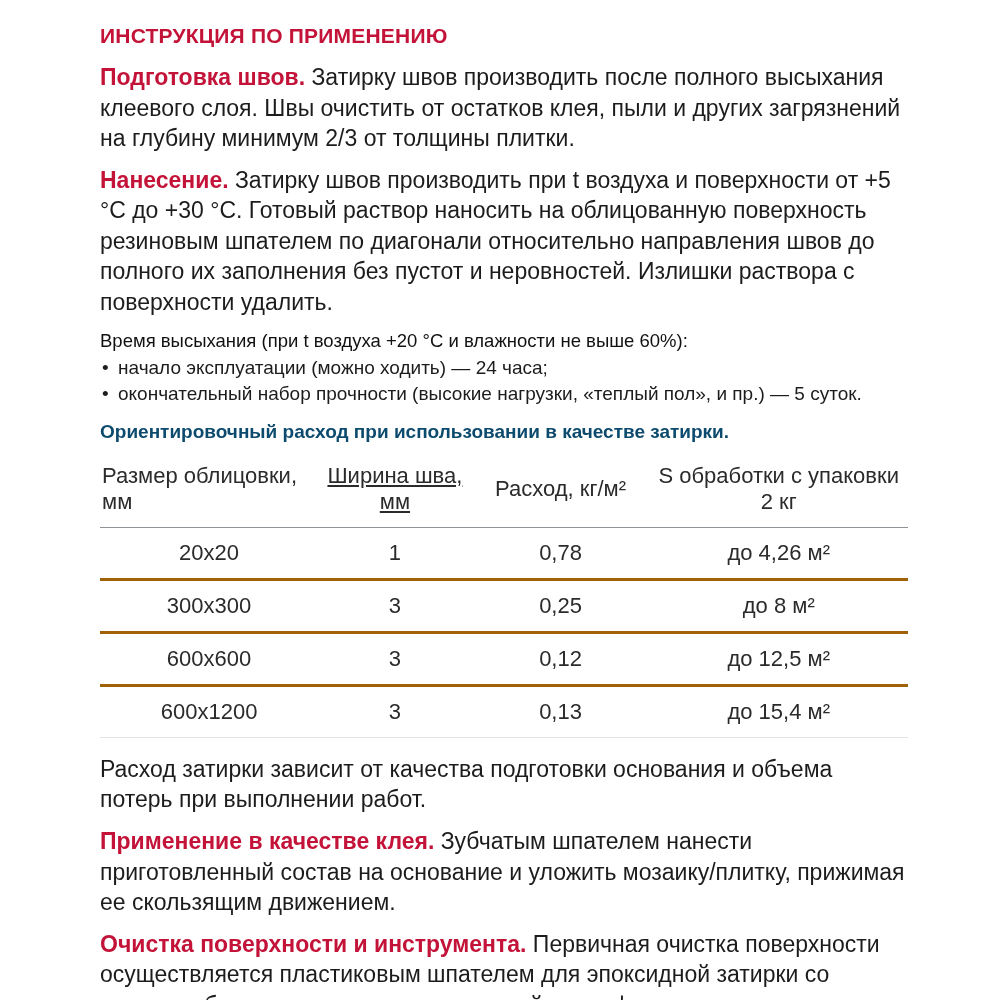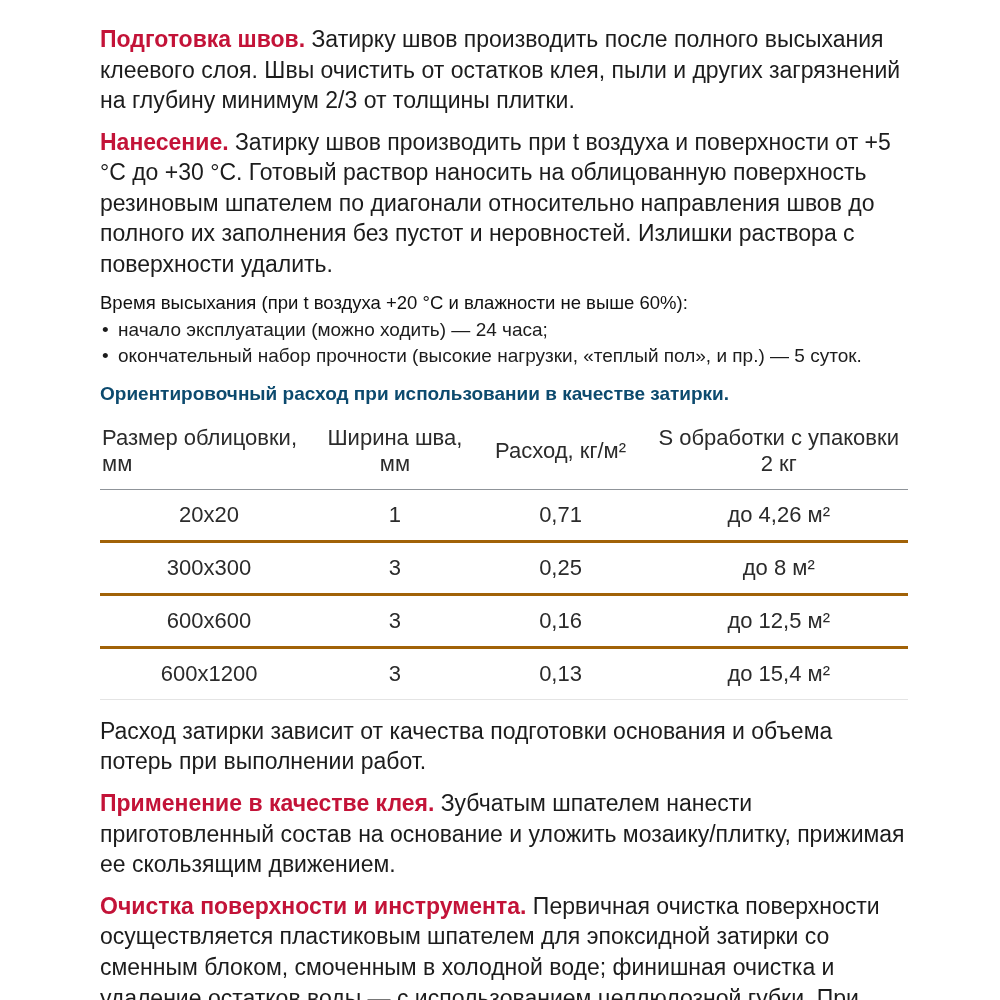--- a/index.html
+++ b/index.html
@@ -43,33 +43,34 @@
     padding: 8px 2px 12px 2px;
     border-bottom: 1.5px solid #8f9499;
   }
   table.consumption th:first-child { text-align: left; }
   table.consumption td {
     text-align: center; padding: 12px 2px;
     border-bottom: 3px solid #a16207;
   }
   table.consumption tr:last-child td { border-bottom: 1px solid #e4e4e4; }
   table.consumption .c1 { width: 27%; }
-  table.consumption .c2 { width: 19%; }
+  table.consumption .c2 { width: 19%; text-decoration: underline; }
   table.consumption .c3 { width: 22%; }
   table.consumption .c4 { width: 32%; }
   .tech-heading {
     font-size: 20px; font-weight: bold; color: #c31338;
     margin: 16px 0 8px 0; letter-spacing: 0.2px;
   }
 </style>
 </head>
 <body>
 
 <div class="page">
 
+  <h1 class="doc-title">ИНСТРУКЦИЯ ПО ПРИМЕНЕНИЮ</h1>
 
   <p class="para"><span class="lead-red">Подготовка швов.</span><span> Затирку швов производить после полного высыхания клеевого слоя. Швы очистить от остатков клея, пыли и других загрязнений на глубину минимум 2/3 от толщины плитки.</span></p>
 
 
   <p class="para"><span class="lead-red">Нанесение.</span><span> Затирку швов производить при t воздуха и поверхности от +5 °C до +30 °C. Готовый раствор наносить на облицованную поверхность резиновым шпателем по диагонали относительно направления швов до полного их заполнения без пустот и неровностей. Излишки раствора с поверхности удалить.</span></p>
 
   <div class="drying">
     <p class="drying-heading">Время высыхания (при t воздуха +20 °C и влажности не выше 60%):</p>
     <ul class="bullets">
       <li>начало эксплуатации (можно ходить) — 24 часа;</li>
@@ -85,33 +86,33 @@
         <th class="c1">Размер облицовки, мм</th>
         <th class="c2">Ширина шва, мм</th>
         <th class="c3">Расход, кг/м²</th>
         <th class="c4">S обработки с упаковки 2 кг</th>
       </tr>
     </thead>
     <tbody>
       <tr>
         <td>20x20</td>
         <td>1</td>
-        <td>0,71</td>
+        <td>0,78</td>
         <td>до 4,26 м²</td>
       </tr>
       <tr>
         <td>300x300</td>
         <td>3</td>
         <td>0,25</td>
         <td>до 8 м²</td>
       </tr>
       <tr>
         <td>600x600</td>
         <td>3</td>
-        <td>0,16</td>
+        <td>0,12</td>
         <td>до 12,5 м²</td>
       </tr>
       <tr>
         <td>600x1200</td>
         <td>3</td>
         <td>0,13</td>
         <td>до 15,4 м²</td>
       </tr>
     </tbody>
   </table>

